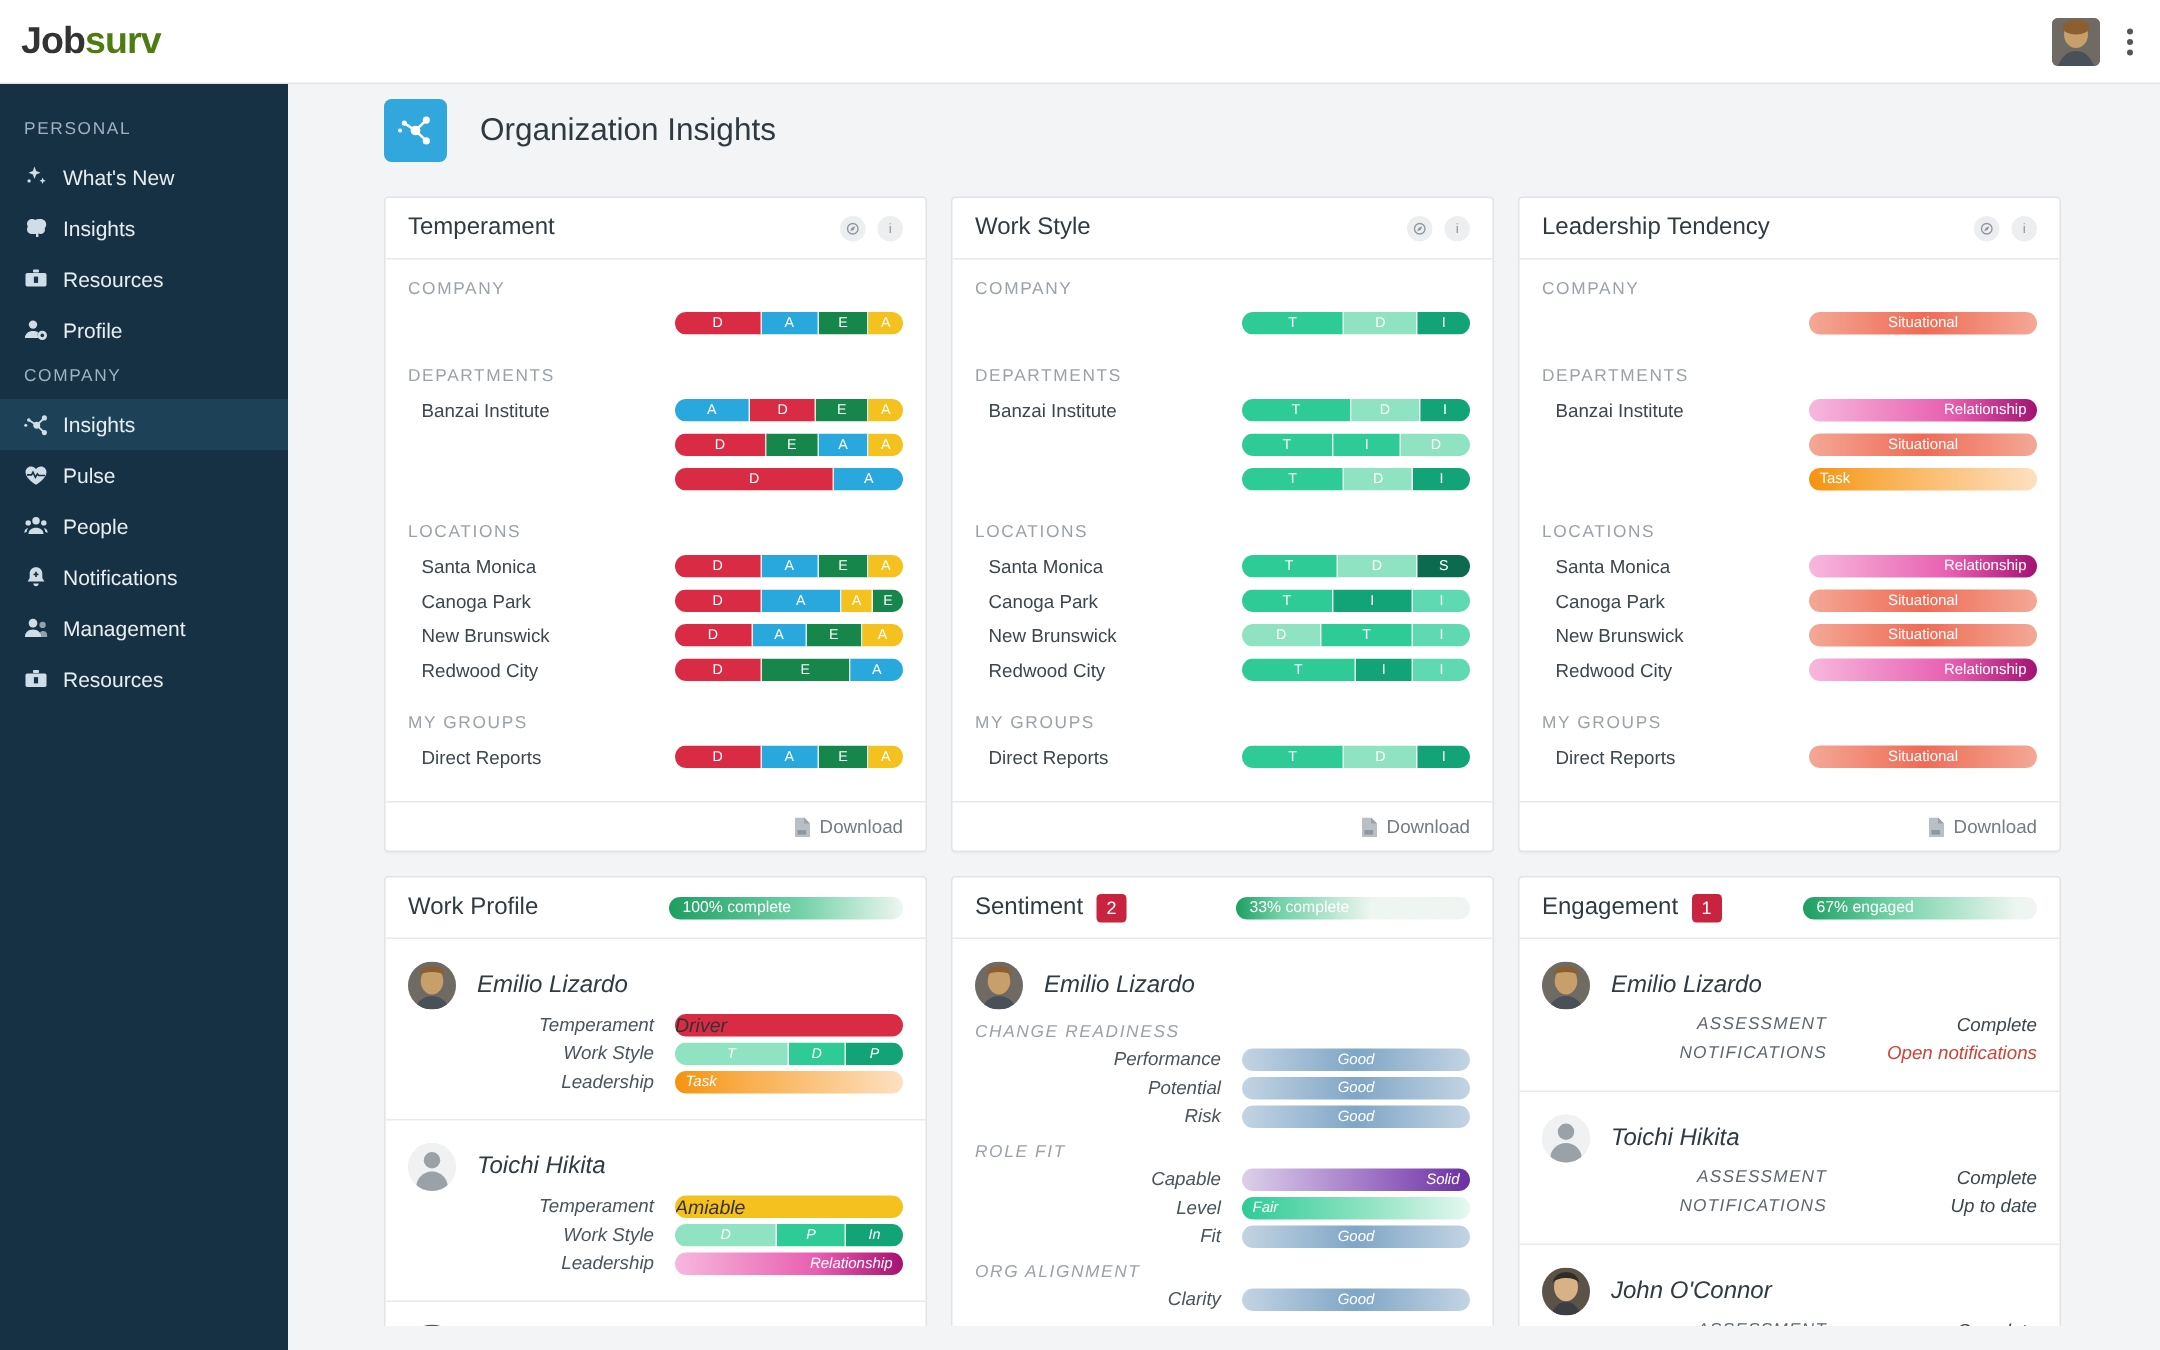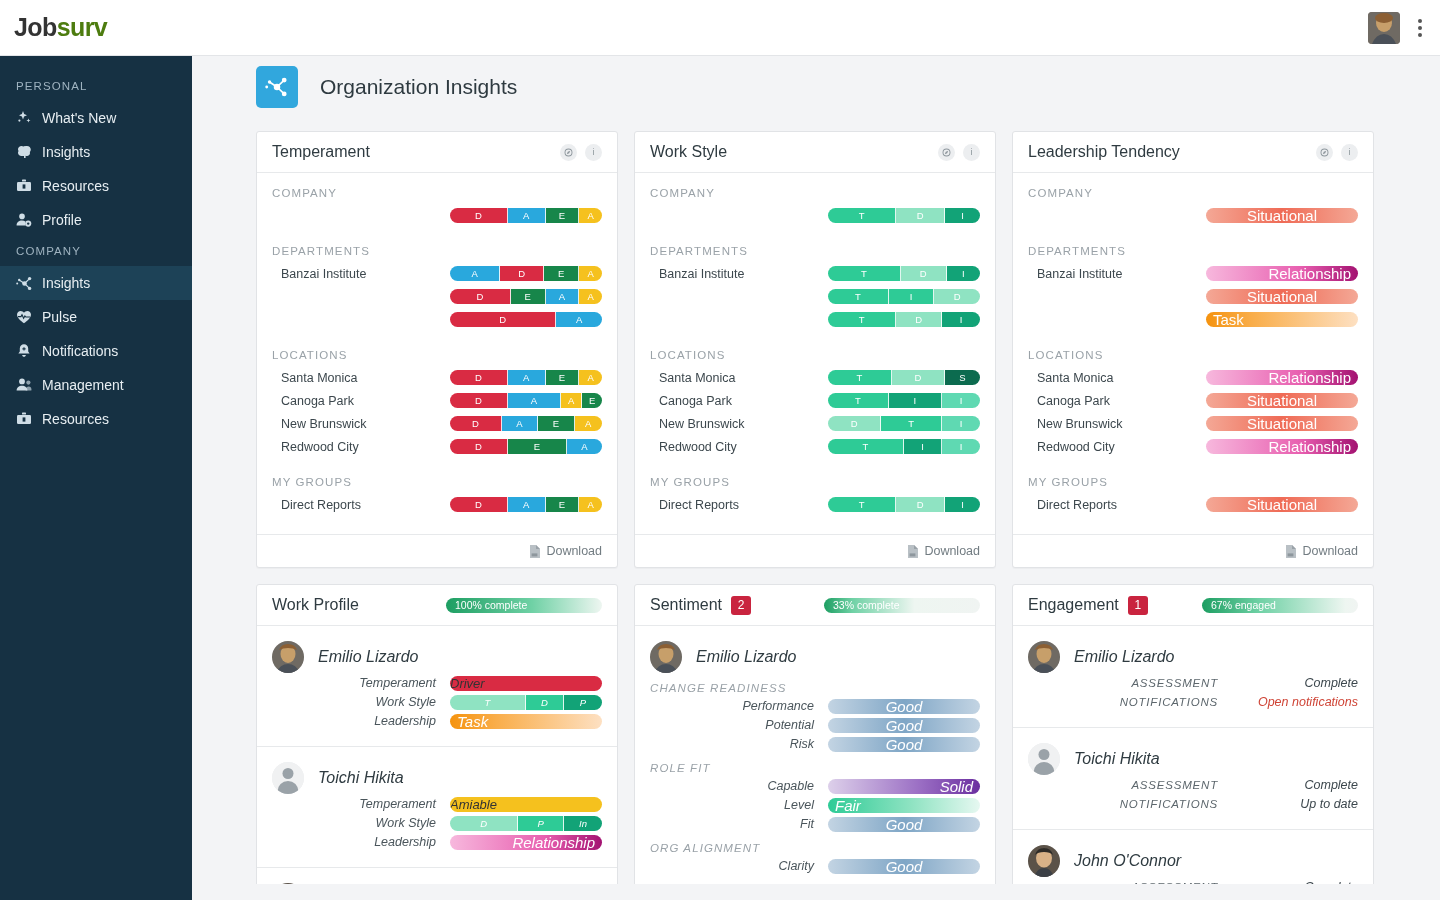--- a/index.html
+++ b/index.html
@@ -118,21 +118,21 @@
     height: 15px; display: flex; align-items: center; justify-content: center;
     font-size: 9.5px; color: #fff; position: relative;
     border-right: 1px solid rgba(255,255,255,.85);
   }
   .bar .seg:last-child { border-right: 0; }
   .bar.grad {
     background: #ddd; align-items: center;
   }
   .bar.grad .gtext {
     width: 100%; height: 29px; display: flex; align-items: center;
-    font-size: 15px; color: #fff;
+    font-size: 10px; color: #fff;
   }
   .bar.grad .gtext.right { justify-content: flex-end; padding-right: 7px; }
   .bar.grad .gtext.center { justify-content: center; }
   .bar.grad .gtext.left { justify-content: flex-start; padding-left: 7px; }
 
   .spacer-sm { height: 14px; }
   .spacer-md { height: 18px; }
 
   .card-foot {
     border-top: 1px solid #e7e9eb; height: 33px;
@@ -287,20 +287,32 @@
   <div class="side-item">
     <span class="sicon">
       <svg width="16" height="16" viewBox="0 0 16 16" fill="currentColor">
           <path d="M8 14.2S1 10 1 5.8C1 3.6 2.7 2 4.7 2 6 2 7.3 2.7 8 3.8 8.7 2.7 10 2 11.3 2 13.3 2 15 3.6 15 5.8 15 10 8 14.2 8 14.2z"></path>
           <path d="M2 7.6h3l1-1.8 1.6 3.4 1.3-2.3.9 1.1H14" stroke="#163143" stroke-width="1.1" fill="none"></path>
         </svg>
     </span>
     <span>Pulse</span>
   </div>
 
+  <div class="side-item">
+    <span class="sicon">
+      <svg width="16" height="16" viewBox="0 0 16 16" fill="currentColor">
+          <circle cx="8" cy="4.2" r="2.5"></circle>
+          <circle cx="2.8" cy="5.6" r="1.8"></circle>
+          <circle cx="13.2" cy="5.6" r="1.8"></circle>
+          <path d="M3 13c0-2.6 2.2-4.2 5-4.2s5 1.6 5 4.2z"></path>
+          <path d="M.2 12.2c0-1.9 1.1-3 2.6-3.2-.5.6-.9 1.5-1 2.6zM15.8 12.2c0-1.9-1.1-3-2.6-3.2.5.6.9 1.5 1 2.6z"></path>
+        </svg>
+    </span>
+    <span>People</span>
+  </div>
 
   <div class="side-item">
     <span class="sicon">
       <svg width="16" height="16" viewBox="0 0 16 16" fill="currentColor">
           <path d="M8 1.2c2.4 0 4.2 1.8 4.2 4.2v3l1.4 2.2H2.4L3.8 8.4v-3C3.8 3 5.6 1.2 8 1.2z"></path>
           <path d="M6.2 12c0 1 .8 1.8 1.8 1.8s1.8-.8 1.8-1.8z"></path>
           <path d="M8 4.2v3.4M6.4 5.9h3.2" stroke="#163143" stroke-width="1.1"></path>
         </svg>
     </span>
     <span>Notifications</span>

